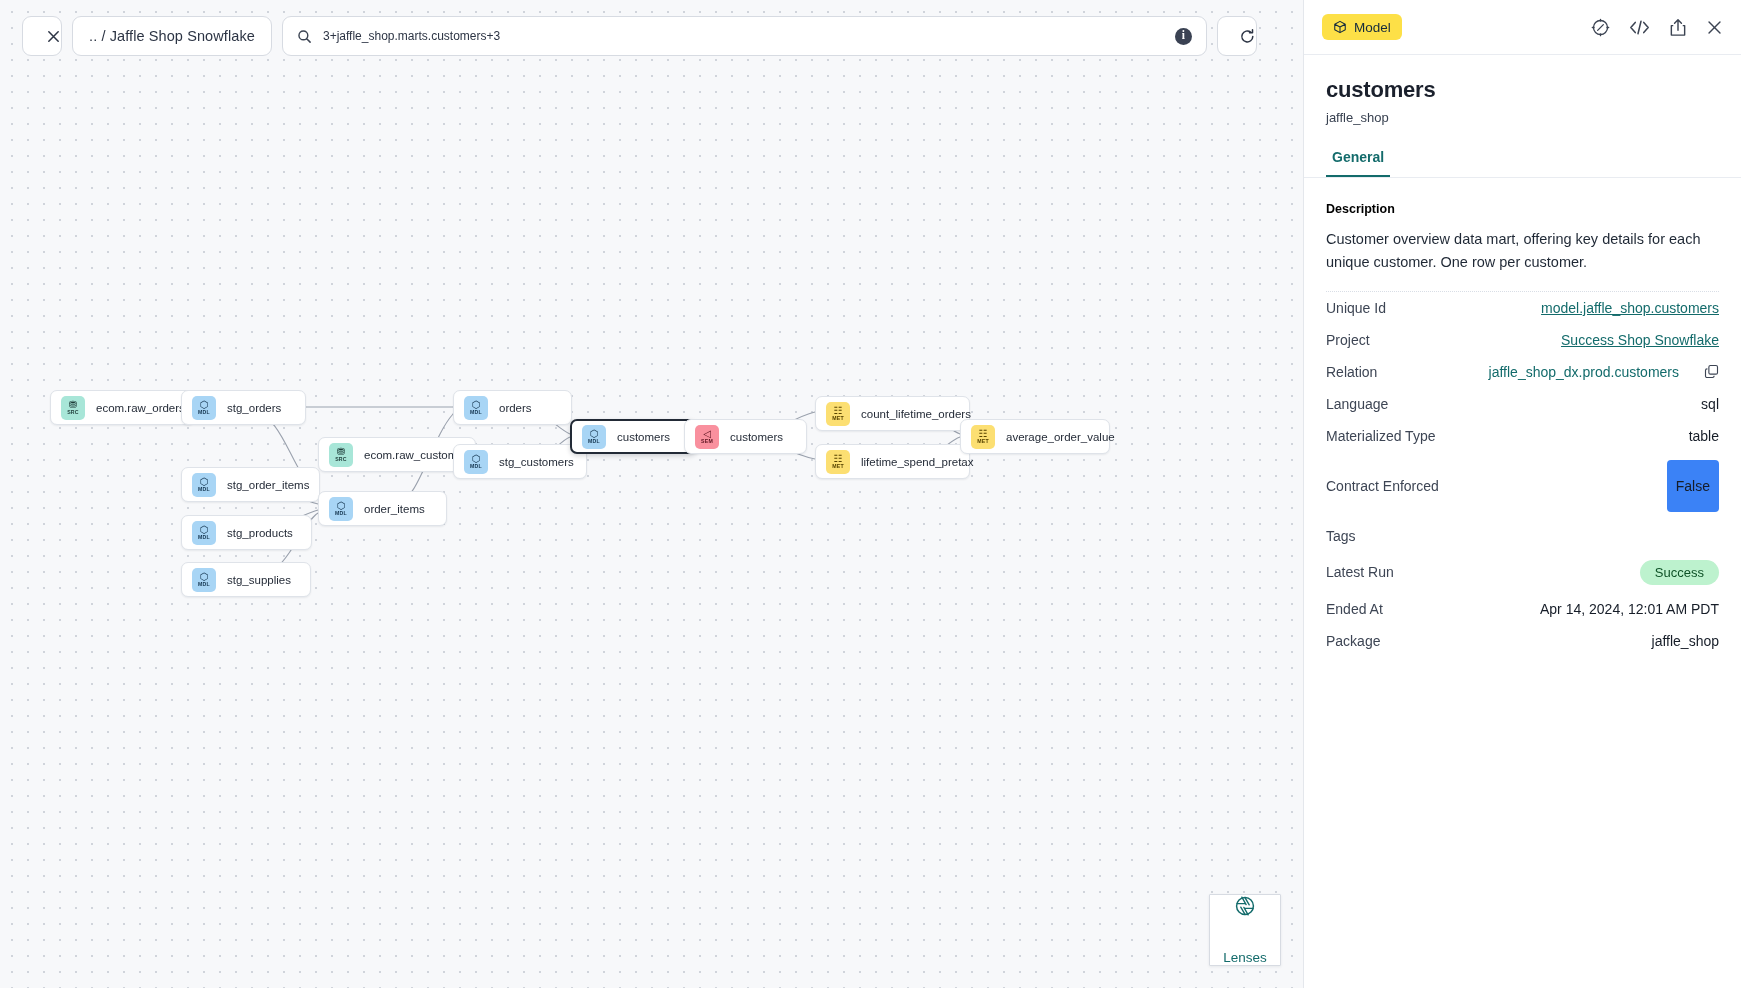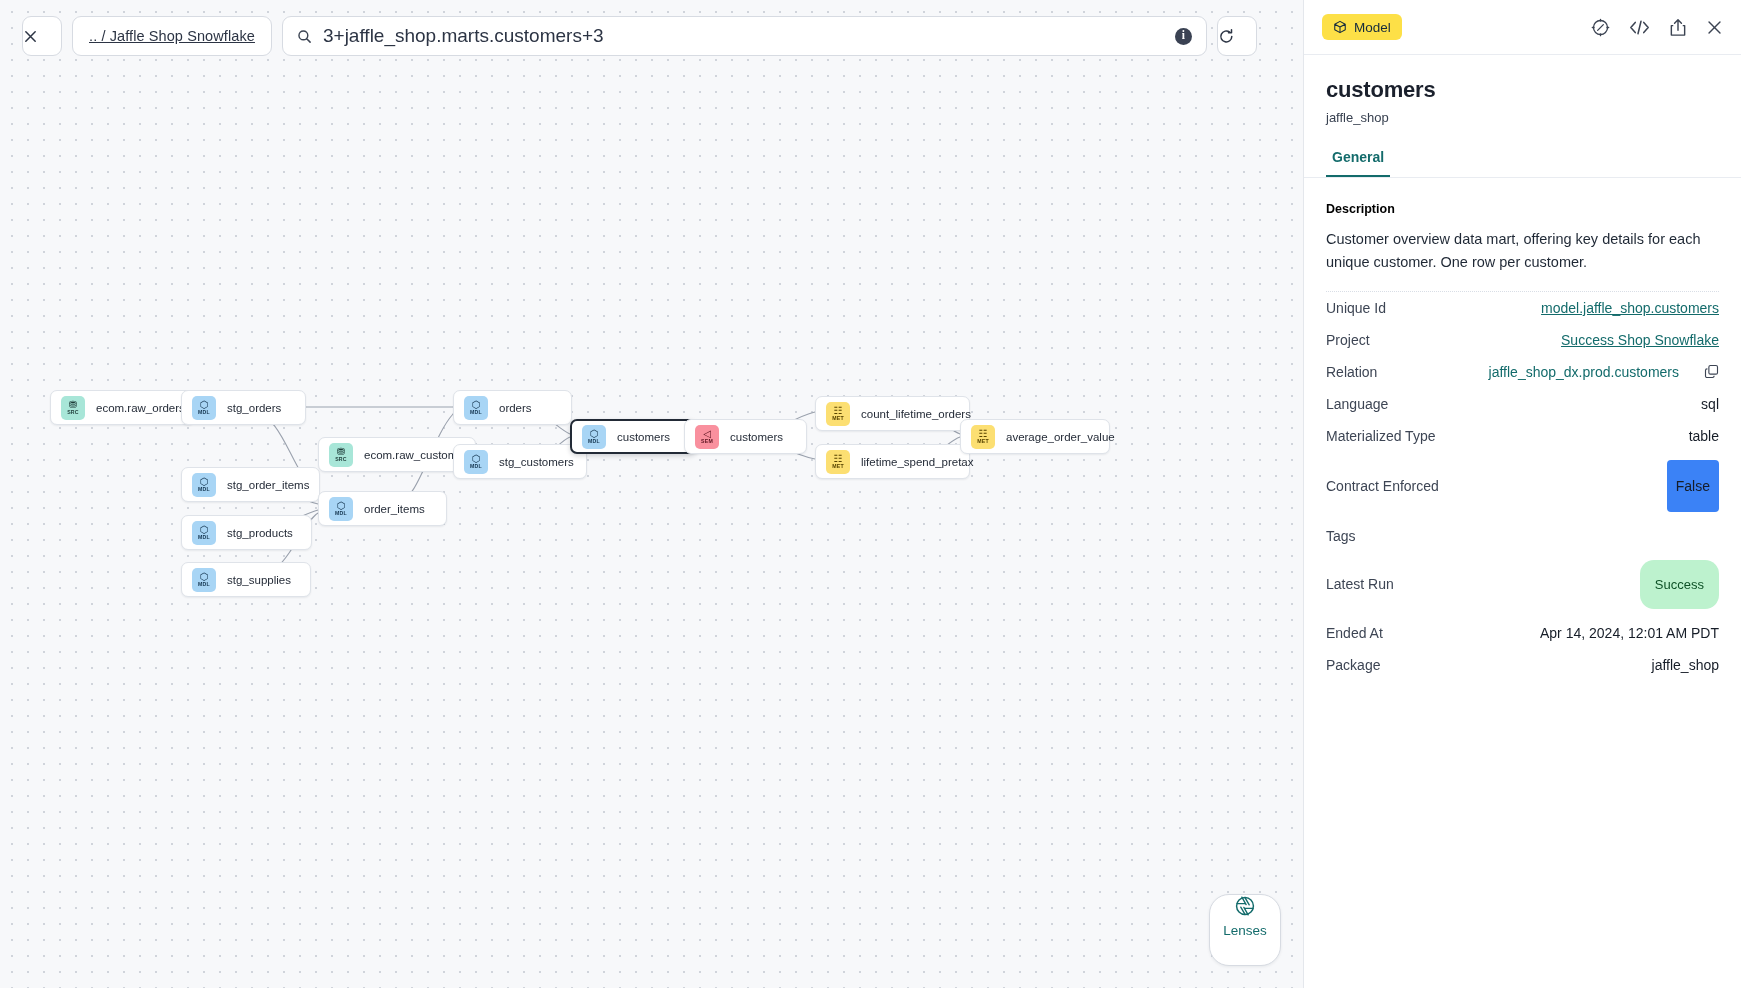--- a/index.html
+++ b/index.html
@@ -24,34 +24,34 @@
 
   
   .toolbar {
     position: absolute; top: 16px; left: 22px;
     display: flex; align-items: center; gap: 10px;
     z-index: 20;
   }
   .tb-btn {
     background: #fff; border: 1px solid #d7dbe2; border-radius: 9px;
     height: 40px; min-width: 40px;
-    display: flex; align-items: center; justify-content: flex-start;
-    color: #2c3444; cursor: pointer; text-decoration: underline;
+    display: flex; align-items: center; justify-content: flex-end;
+    color: #2c3444; cursor: pointer;
   }
   .tb-breadcrumb {
     padding: 0 16px; font-size: 14.5px; color: #2c3444;
     white-space: nowrap; letter-spacing: .1px;
   }
   .searchbar {
     background: #fff; border: 1px solid #d7dbe2; border-radius: 9px;
     height: 40px; width: 925px;
     display: flex; align-items: center; gap: 11px;
     padding: 0 14px 0 14px; cursor: text;
   }
-  .searchbar .q { flex: 1; font-size: 19px; color: #2c3444; }
+  .searchbar .q { flex: 1; font-size: 12px; color: #2c3444; }
   .info-dot {
     width: 17px; height: 17px; border-radius: 50%;
     background: #3a4253; color: #fff;
     font-size: 11.5px; font-weight: bold; font-family: "Liberation Serif", serif;
     display: flex; align-items: center; justify-content: center;
     line-height: 1; cursor: pointer; flex: none;
   }
 
   
   .graph { position: absolute; inset: 0; }
@@ -77,22 +77,22 @@
   .badge .tg { font-size: 5.2px; font-weight: bold; letter-spacing: .25px; line-height: 6px; }
   .badge.src { background: #a8e6d8; color: #1d3b38; }
   .badge.mdl { background: #a8d5f5; color: #13344e; }
   .badge.sem { background: #f9909e; color: #5a1320; }
   .badge.met { background: #fcdf72; color: #574300; }
 
   
   .lenses {
     position: absolute; right: 22px; bottom: 22px;
     width: 72px; height: 72px;
-    background: #fff; border: 1px solid #d7dbe2; border-radius: 20px;
-    display: flex; flex-direction: column; align-items: center; justify-content: flex-start;
+    background: #fff; border: 1px solid #d7dbe2; border-radius: 1px;
+    display: flex; flex-direction: column; align-items: center; justify-content: space-between;
     gap: 6px; cursor: pointer; z-index: 20;
     box-shadow: 0 1px 3px rgba(20,26,40,.07);
   }
   .lenses .lbl { font-size: 13.5px; color: #136b6b; }
 
   
   .panel {
     width: 438px; height: 988px; background: #fff; flex: none;
     border-left: 1px solid #e4e7ec;
     display: flex; flex-direction: column;
@@ -133,21 +133,21 @@
     min-height: 32px; padding: 8px 0; gap: 14px;
   }
   .row .k { font-size: 14px; color: #3d4554; white-space: nowrap; }
   .row .v { font-size: 14px; color: #161d28; text-align: right; }
   .row .v.link { color: #136b6b; text-decoration: underline; cursor: pointer; }
   .row .v.teal { color: #136b6b; }
   .v-wrap { display: flex; align-items: center; gap: 25px; justify-content: flex-end; }
   .chip-gray { background: #3b82f6; border-radius: 4px; padding: 18px 9px; font-size: 14px; color: #161d28; }
   .chip-ok {
     background: #bdf2ce; color: #0e5227; border-radius: 14px;
-    padding: 17px 15px; font-size: 13px;
+    padding: 5px 15px; font-size: 13px;
   }
   .copy-ic { cursor: pointer; color: #3d4554; display: flex; }
 </style>
 </head>
 <body>
 
 <div class="app">
 
   <div class="canvas-pane">
 

